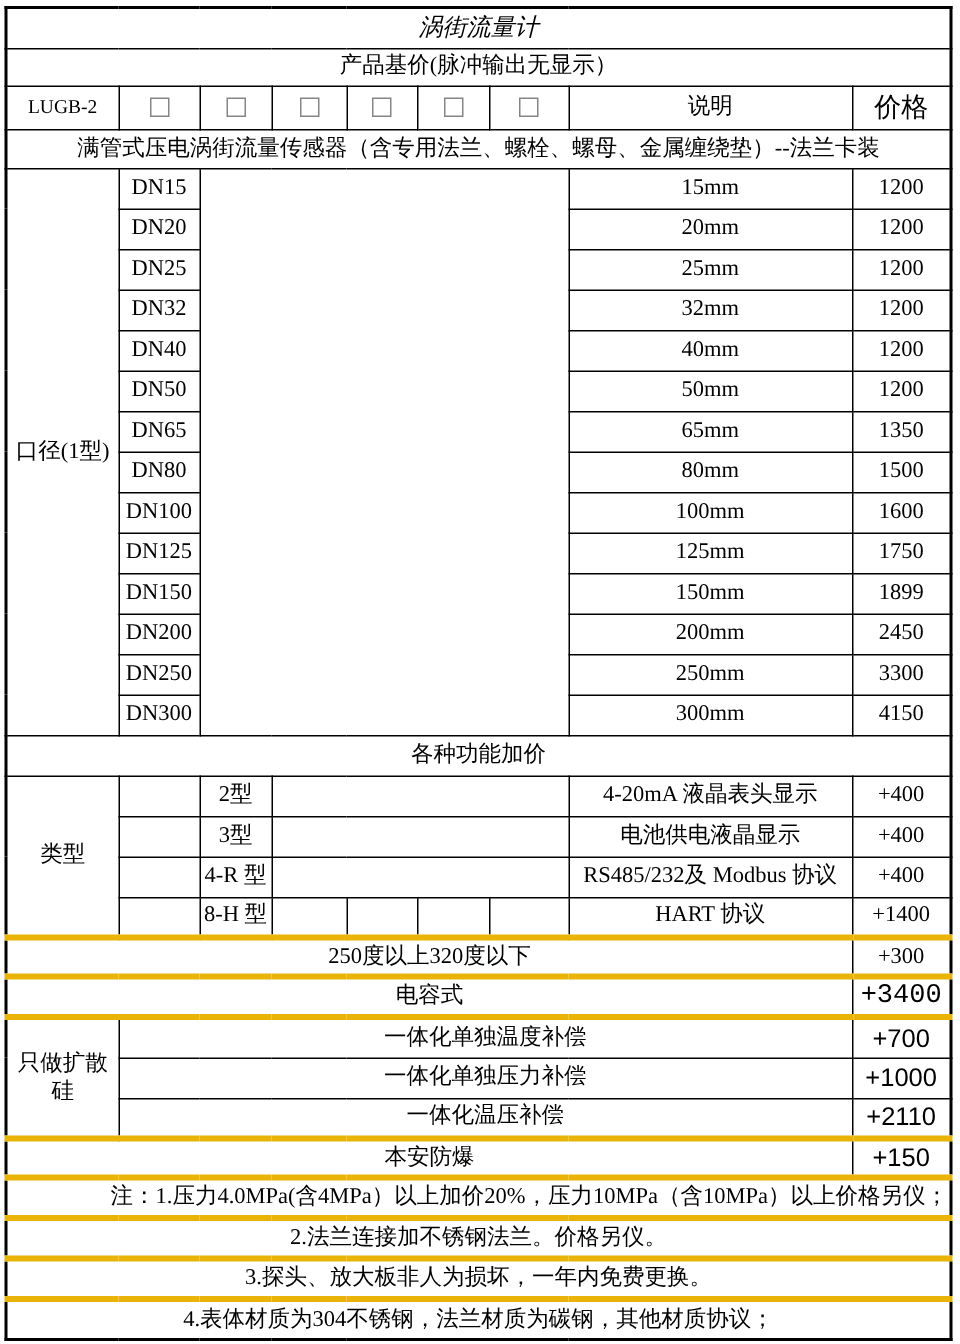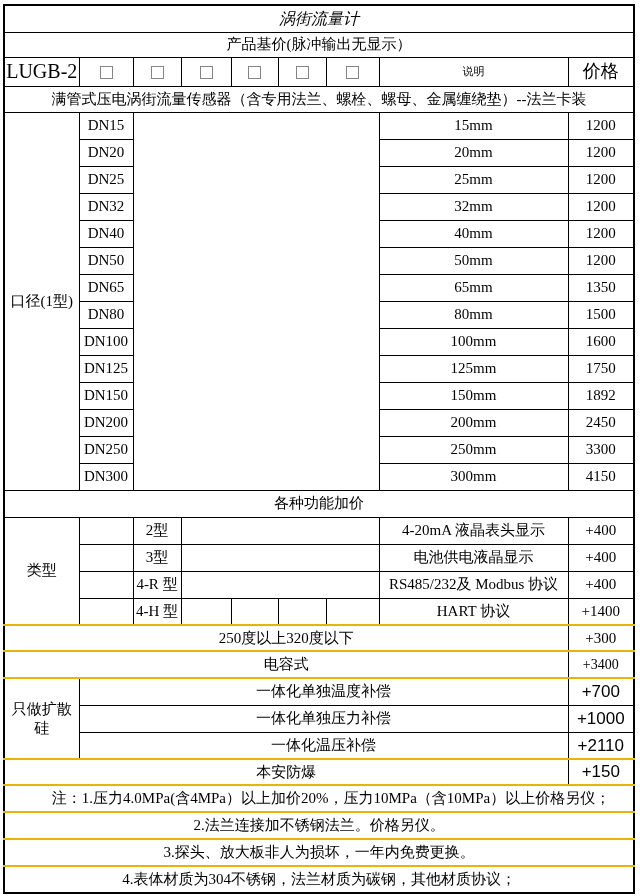--- a/index.html
+++ b/index.html
@@ -5,29 +5,29 @@
   html,body{margin:0;padding:0;background:#ffffff;}
   body{width:640px;height:896px;overflow:hidden;
        font-family:"Liberation Serif","DejaVu Serif",serif;color:#000;}
   table{border-collapse:collapse;table-layout:fixed;
         margin:4px 2px 0 3px;width:631px;}
   td{border:1px solid #000;text-align:center;vertical-align:middle;
      padding:0 1px;font-size:15px;line-height:1.25;overflow:hidden;}
   table{border:2px solid #000;}
   tr.h27{height:27px;} tr.h26{height:26px;margin-left:16px;} tr.h29{height:29px;} tr.h25{height:25px;}
   .title-cell{font-size:16px;font-style:italic;}
-  .model-cell{font-size:20px;margin-top:19px;}
+  .model-cell{font-size:13px;margin-top:19px;}
   .price-hdr{font-size:18px;}
-  .desc-hdr{font-size:11px;}
+  .desc-hdr{font-size:15px;}
   .sensor-cell{font-size:15px;}
   .note-cell{font-size:15px;}
-  .note-left{text-align:center;padding-left:25px;}
+  .note-left{text-align:right;padding-left:25px;}
   .sans-price{font-family:"Liberation Sans","DejaVu Sans",sans-serif;font-size:17px;}
-  .sans-big{font-family:Liberation Serif, serif;font-size:14px;}
-  .thick-top{border-top:2px solid #eab308;}
+  .sans-big{font-family:Liberation Mono, monospace;font-size:18px;}
+  .thick-top{border-top:4px solid #eab308;}
   .box{display:inline-block;width:11px;height:11px;border:1px solid #858585;
        background:#fff;vertical-align:middle;}
   .wrap{white-space:normal;}
 </style>
 </head>
 <body>
 
 <table>
   <colgroup>
     <col style="width:75px">
@@ -114,21 +114,21 @@
         <td>1600</td>
       </tr>
   <tr class="h27">
         <td>DN125</td>
         <td>125mm</td>
         <td>1750</td>
       </tr>
   <tr class="h27">
         <td>DN150</td>
         <td>150mm</td>
-        <td>1892</td>
+        <td>1899</td>
       </tr>
   <tr class="h27">
         <td>DN200</td>
         <td>200mm</td>
         <td>2450</td>
       </tr>
   <tr class="h27">
         <td>DN250</td>
         <td>250mm</td>
         <td>3300</td>
@@ -160,21 +160,21 @@
   </tr>
   <tr class="h27">
     <td></td>
     <td>4-R 型</td>
     <td colspan="4"></td>
     <td>RS485/232及 Modbus 协议</td>
     <td>+400</td>
   </tr>
   <tr class="h27">
     <td></td>
-    <td>4-H 型</td>
+    <td>8-H 型</td>
     <td></td>
     <td></td>
     <td></td>
     <td></td>
     <td>HART 协议</td>
     <td>+1400</td>
   </tr>
 
   <tr class="h26">
     <td colspan="8" class="thick-top">250度以上320度以下</td>

